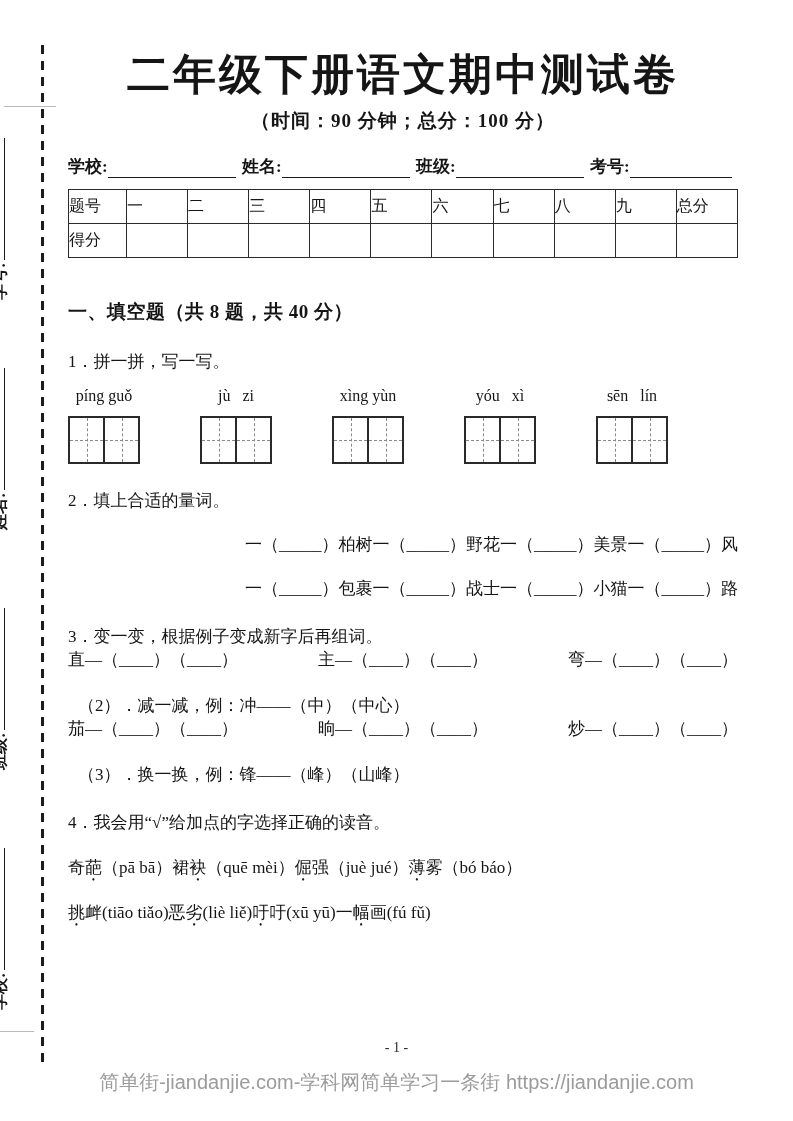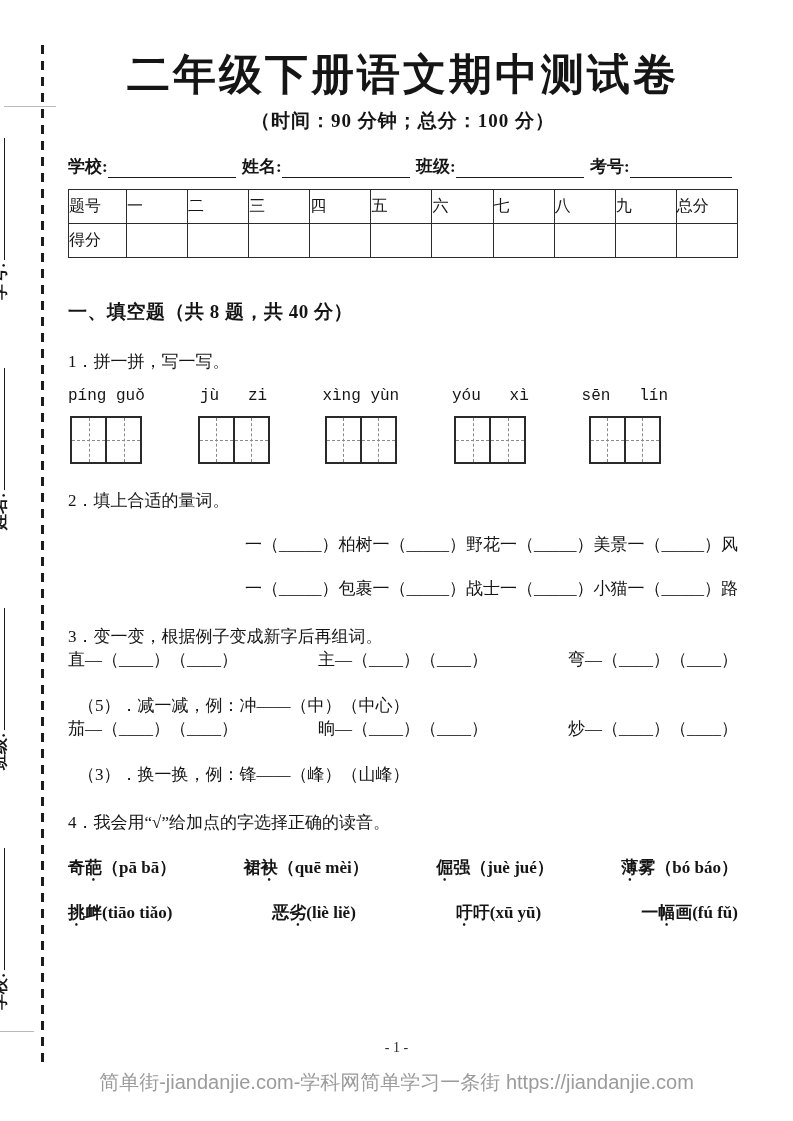--- a/index.html
+++ b/index.html
@@ -32,30 +32,30 @@
   .info-field:last-child{flex:0.85;}
   .blankline{flex:1;border-bottom:1.6px solid #1a1a1a;height:1.15em;margin-right:6px;}
   table.score{width:100%;border-collapse:collapse;margin-top:11px;table-layout:fixed;font-size:16px;}
   table.score td{border:1.6px solid #2c2c2c;height:33px;text-align:left;padding:0;}
   table.score td.first{width:57px;}
   .sec-heading{font-size:19px;font-weight:bold;margin-top:41px;letter-spacing:0.5px;}
   .qtext{font-size:17px;margin-top:25px;}
   
   .pw-grid{display:flex;justify-content:space-between;width:600px;margin-top:14px;}
   .pcol{text-align:center;}
-  .pinyin{font-size:16px;white-space:pre;font-family:Liberation Mono, monospace;text-align:center;}
+  .pinyin{font-size:16px;white-space:pre;font-family:Liberation Serif, serif;text-align:center;}
   .tz-group{display:flex;border:2.2px solid #2a2a2a;margin:11px auto 0;width:-moz-fit-content;width:fit-content;}
   .tz-cell{width:33px;height:44px;position:relative;}
   .tz-cell + .tz-cell{border-left:2px solid #2a2a2a;}
   .tz-cell::before{content:"";position:absolute;left:50%;top:0;bottom:0;border-left:1px dashed #8a8a8a;}
   .tz-cell::after{content:"";position:absolute;top:50%;left:0;right:0;border-top:1px dashed #8a8a8a;}
   .blank-row{display:flex;justify-content:flex-end;margin-top:21px;font-size:17px;white-space:nowrap;}
   .sub-example{font-size:17px;margin-top:23px;padding-left:10px;}
   .sub-row{display:flex;justify-content:space-between;font-size:17px;white-space:nowrap;}
-  .py-row{display:flex;justify-content:space-between;margin-top:22px;font-size:17px;white-space:nowrap;font-weight:bold;}
+  .py-row{display:flex;justify-content:flex-start;margin-top:22px;font-size:17px;white-space:nowrap;}
   .dotchar{position:relative;display:inline-block;}
   .dotchar::after{content:"\2022";position:absolute;left:50%;bottom:-0.62em;transform:translateX(-50%);font-size:0.55em;color:#151515;}
   .pageno{position:absolute;left:0;width:100%;bottom:65px;text-align:center;font-size:14px;color:#2a2a2a;}
   .watermark{
     position:absolute;left:0;width:100%;bottom:25px;text-align:center;
     font-size:20px;color:#9b9b9b;font-family:"Liberation Sans","DejaVu Sans",sans-serif;
   }
 </style>
 </head>
 <body>
@@ -190,21 +190,21 @@
     </div>
 
     <div class="qtext">3．变一变，根据例子变成新字后再组词。</div>
 
     <div class="sub-row">
       <span>直—（____）（____）</span>
       <span>主—（____）（____）</span>
       <span>弯—（____）（____）</span>
     </div>
 
-    <div class="sub-example">（5）．减一减，例：冲——（中）（中心）</div>
+    <div class="sub-example">（2）．减一减，例：冲——（中）（中心）</div>
     <div class="sub-row">
       <span>茄—（____）（____）</span>
       <span>晌—（____）（____）</span>
       <span>炒—（____）（____）</span>
     </div>
 
     <div class="sub-example">（3）．换一换，例：锋——（峰）（山峰）</div>
 
     <div class="qtext">4．我会用“√”给加点的字选择正确的读音。</div>
     <div class="py-row">

